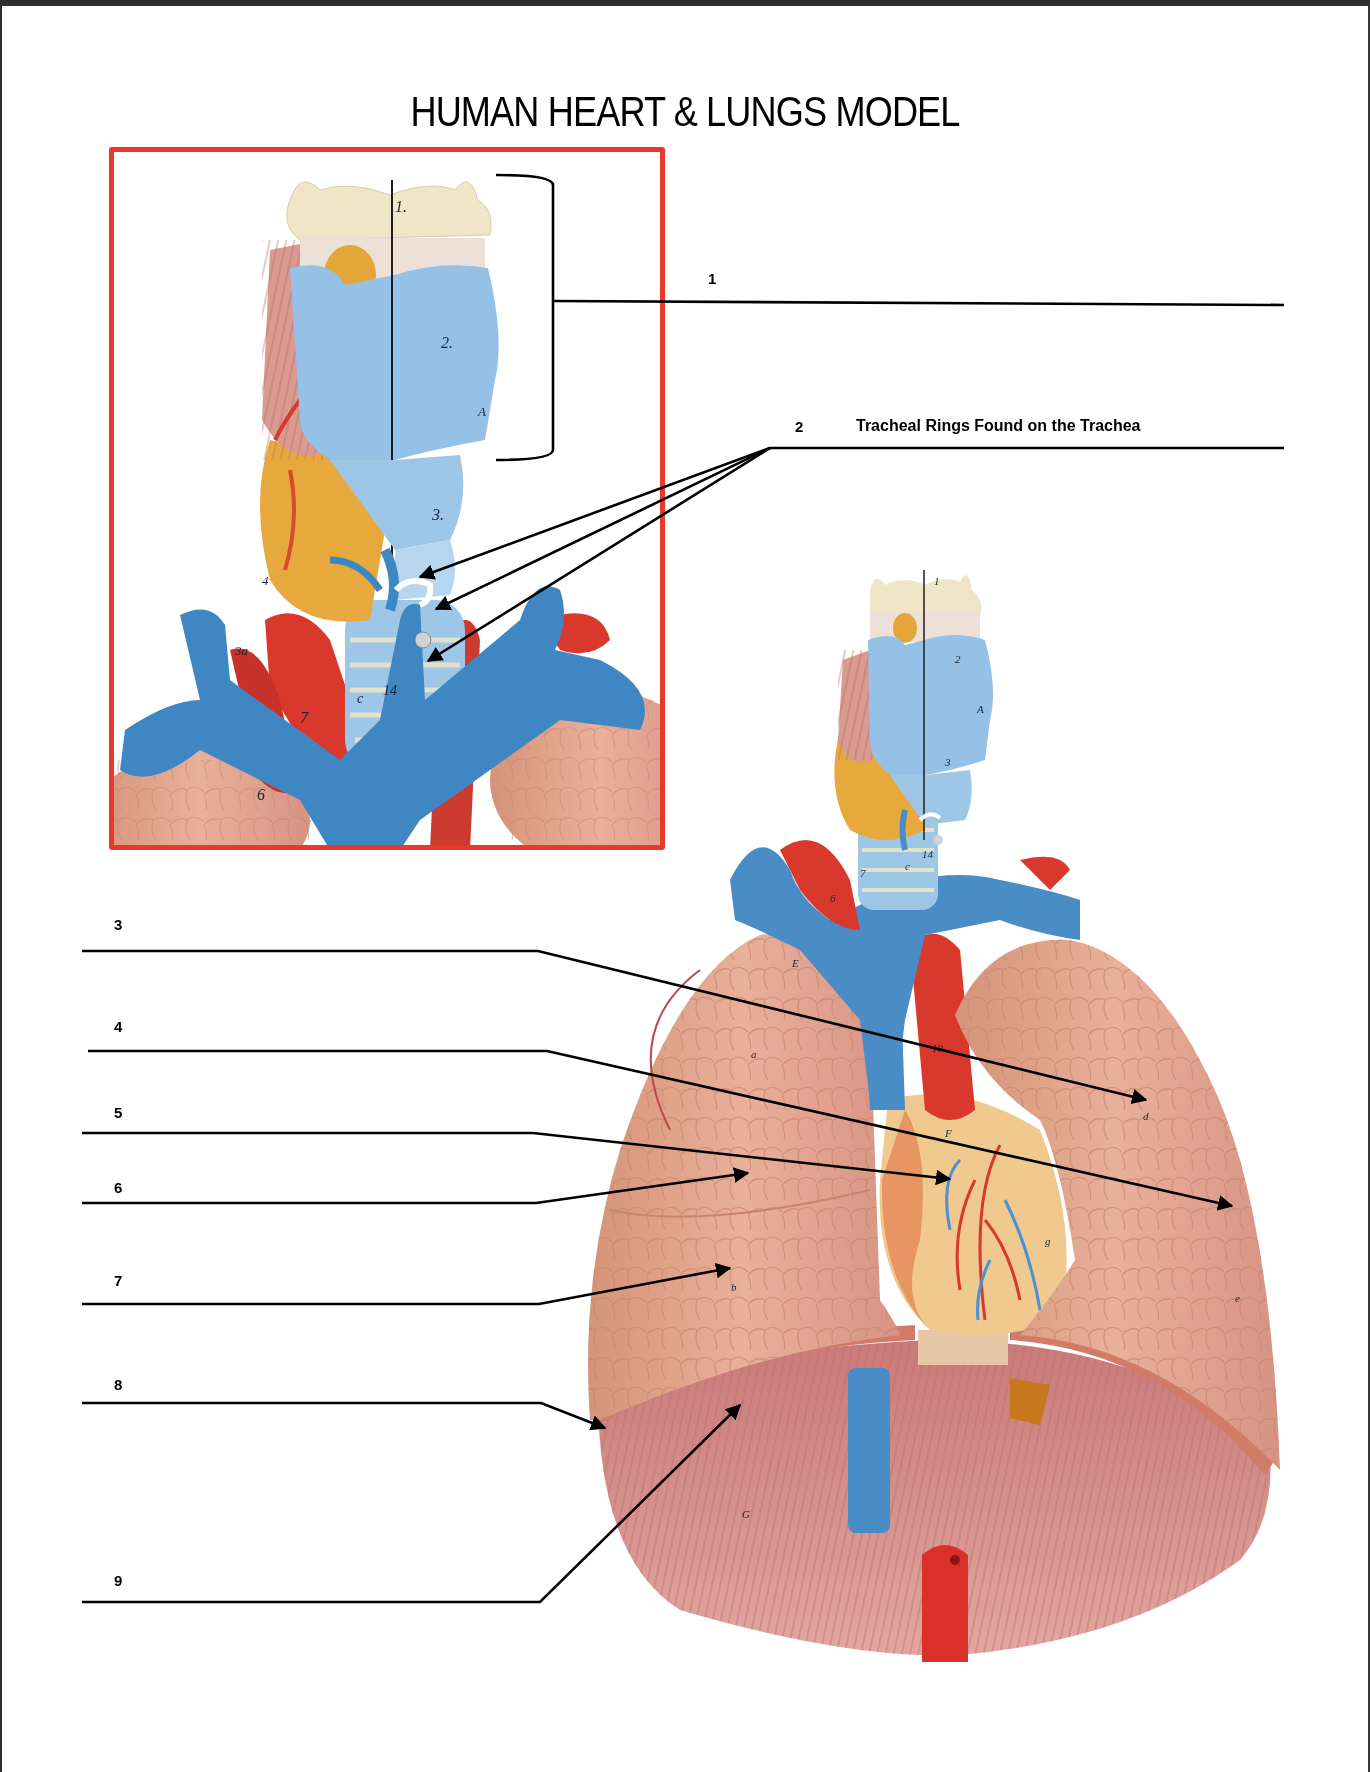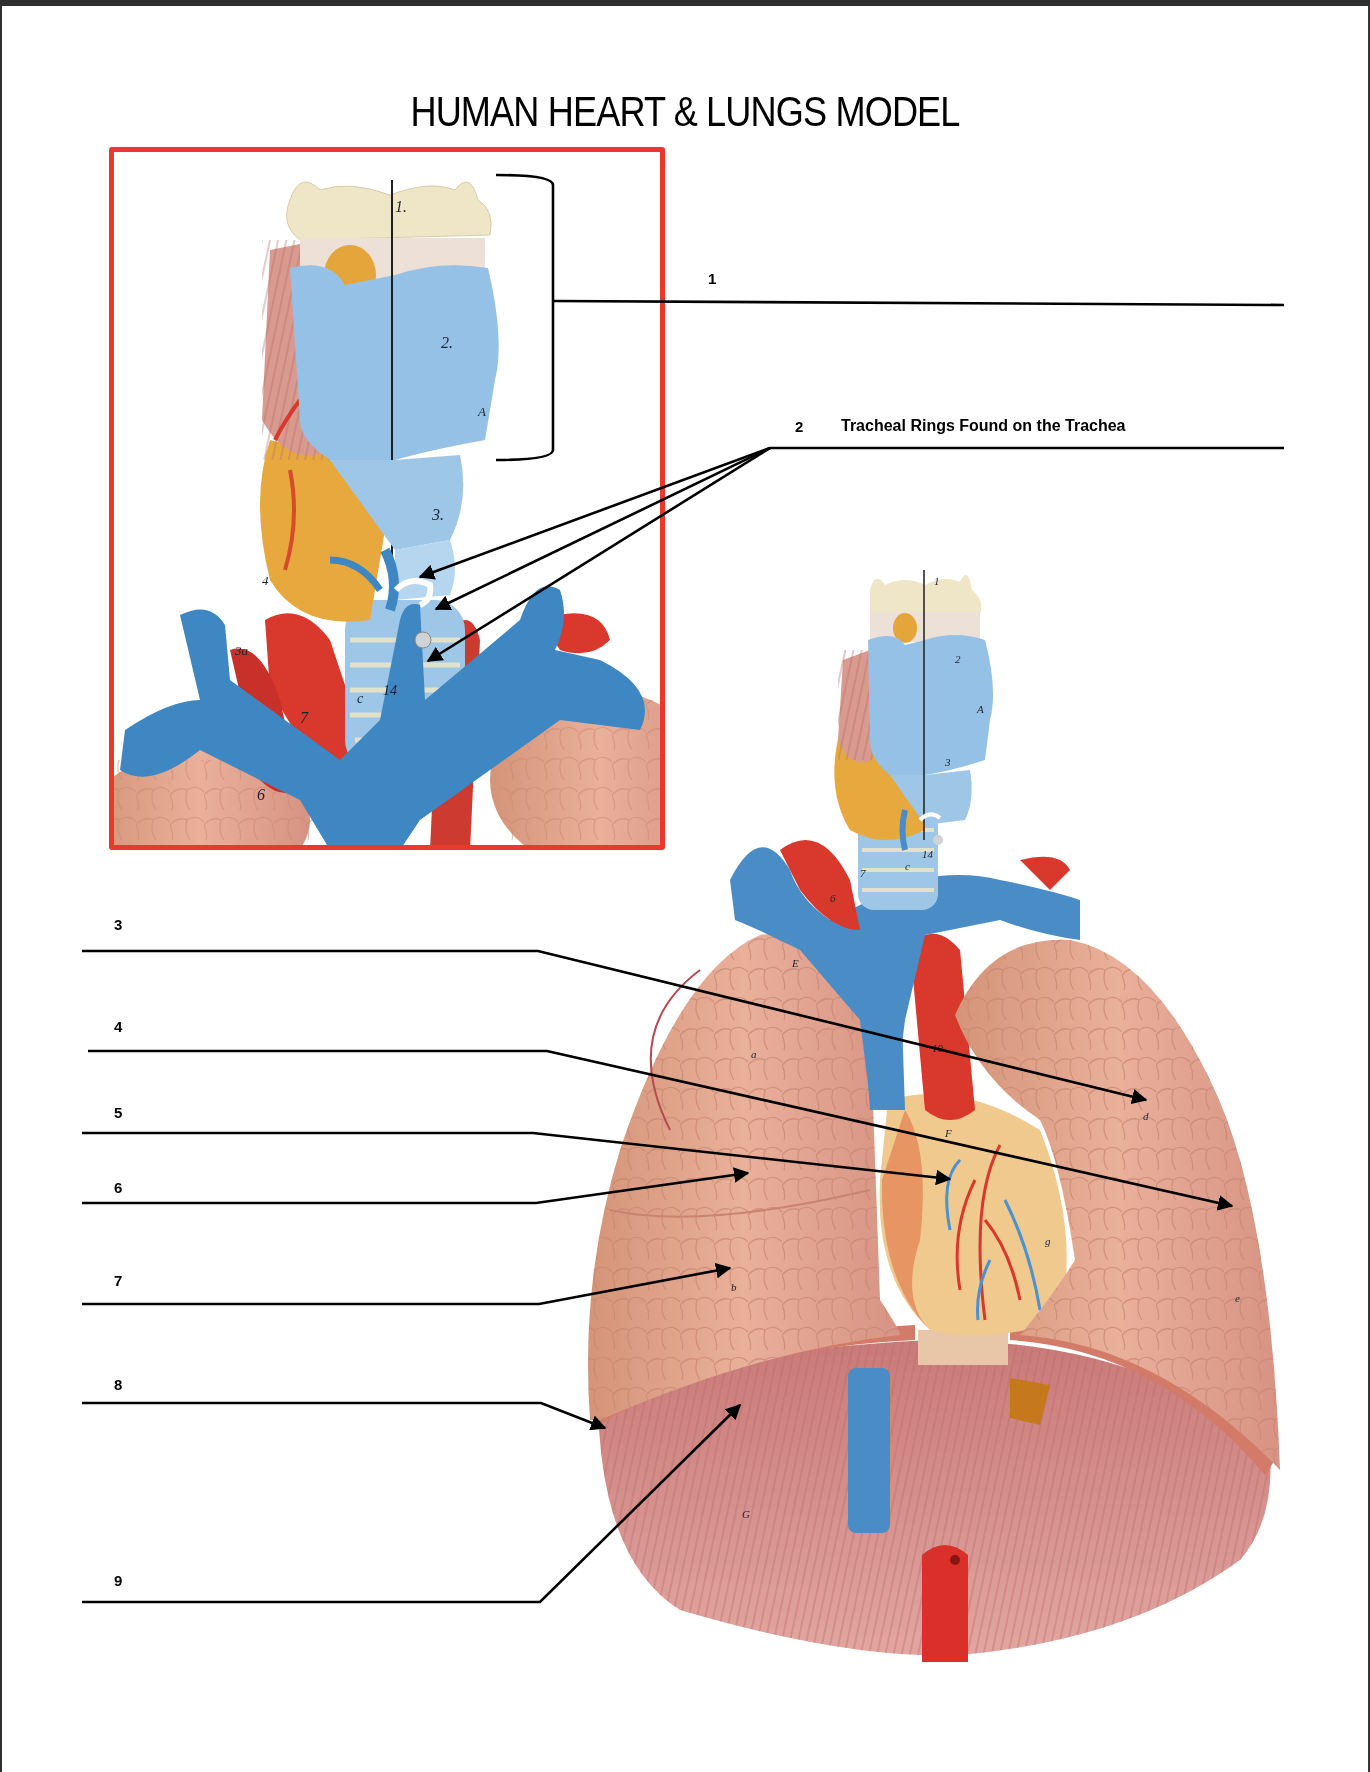--- a/index.html
+++ b/index.html
@@ -15,21 +15,21 @@
     .title {
       position: absolute; left: 0; width: 1370px; top: 88px; text-align: center;
       font-family: "Liberation Sans Narrow", "Liberation Sans", sans-serif;
       font-size: 42px; color: #000; letter-spacing: -1px;
       transform: scaleX(0.86); transform-origin: 685px 0;
     }
     .num {
       position: absolute; font-size: 15px; font-weight: bold; color: #000;
     }
     .caption {
-      position: absolute; font-size: 16px; font-weight: bold; color: #000;
+      position: absolute; font-size: 16px; font-weight: bold; color: #000; margin-left: 15px;
     }
     svg.layer { position: absolute; left: 0; top: 0; }
     .inset-frame {
       position: absolute; left: 109px; top: 147px; width: 556px; height: 703px;
       border: 5px solid #e8392b; border-radius: 3px; box-sizing: border-box;
       pointer-events: none;
     }
   </style>
 </head>
 <body>

